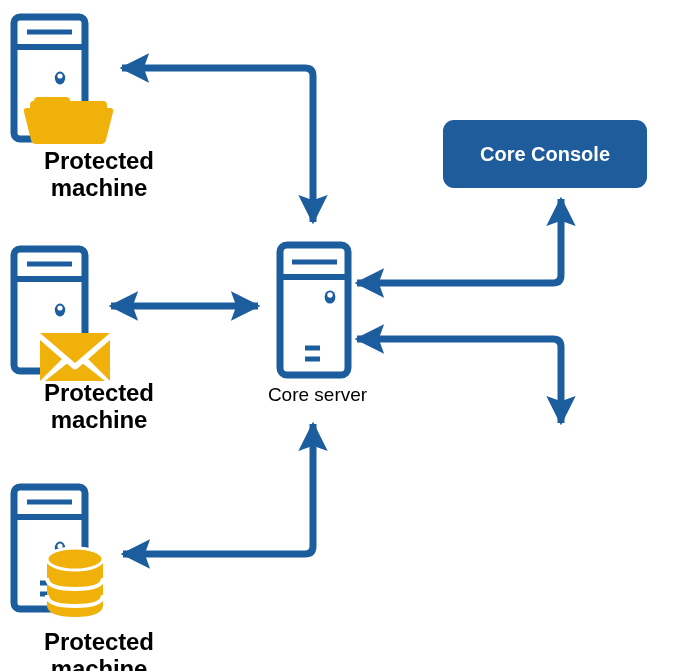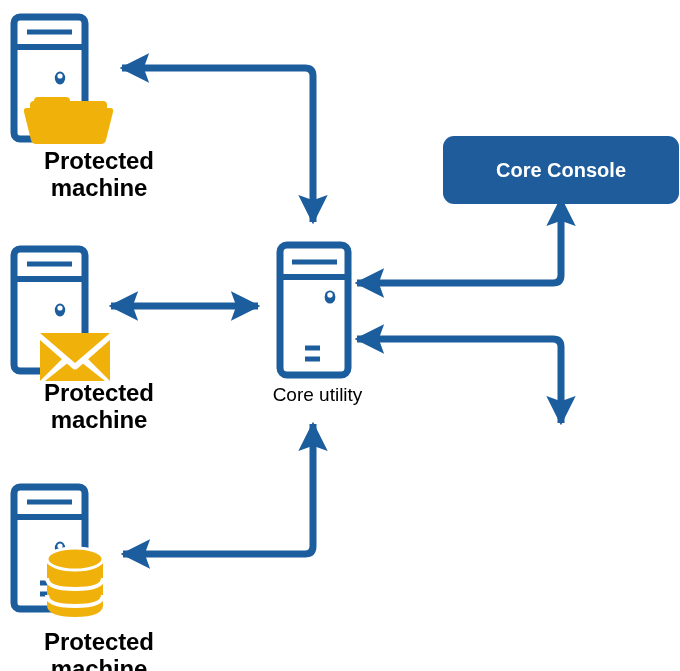--- a/index.html
+++ b/index.html
@@ -58,22 +58,22 @@
     justify-content: center;
     text-align: center;
     color: #ffffff;
     font-weight: bold;
     line-height: 1.2;
     white-space: pre-line;
     box-sizing: border-box;
   }
   #core-console-box {
     left: 443px;
-    top: 136px;
-    width: 236px;
+    top: 120px;
+    width: 204px;
     height: 68px;
     font-size: 20px;
   }
   #cli-utility-box {
     left: 443px;
     top: 434px;
     width: 236px;
     height: 68px;
     font-size: 19px;
   }
@@ -186,18 +186,18 @@
 
   <div class="node-label machine-label" id="label-machine-1">Protected
 machine</div>
 
   <div class="node-label machine-label" id="label-machine-2">Protected
 machine</div>
 
   <div class="node-label machine-label" id="label-machine-3">Protected
 machine</div>
 
-  <div class="node-label server-label" id="label-core-server">Core utility</div>
+  <div class="node-label server-label" id="label-core-server">Core server</div>
 
   <div class="box-node" id="core-console-box">Core Console</div>
 
 
 </div>
 
 </body></html>

